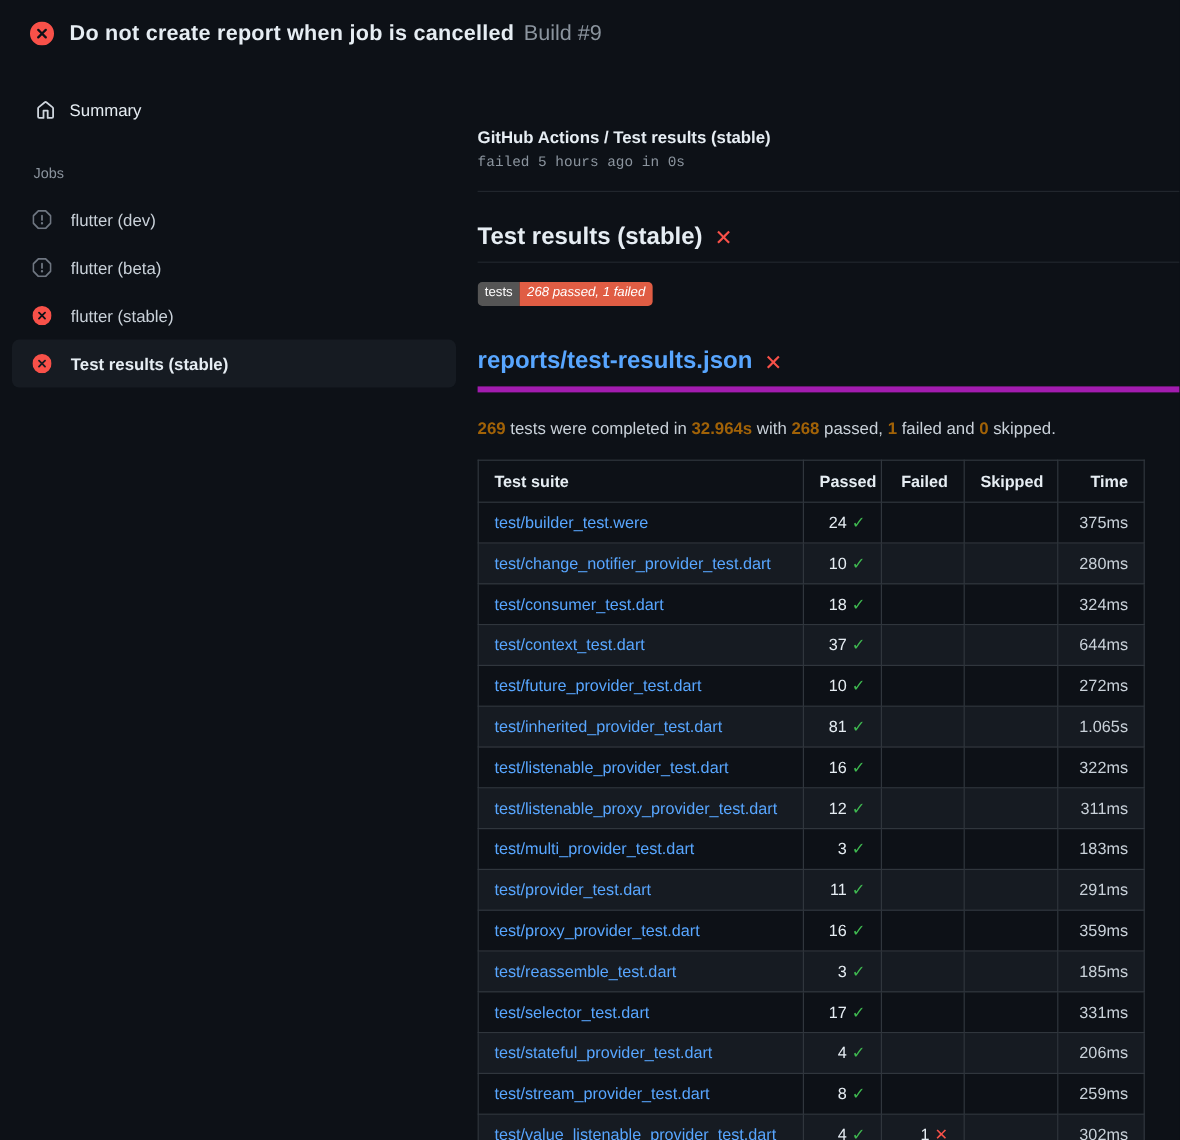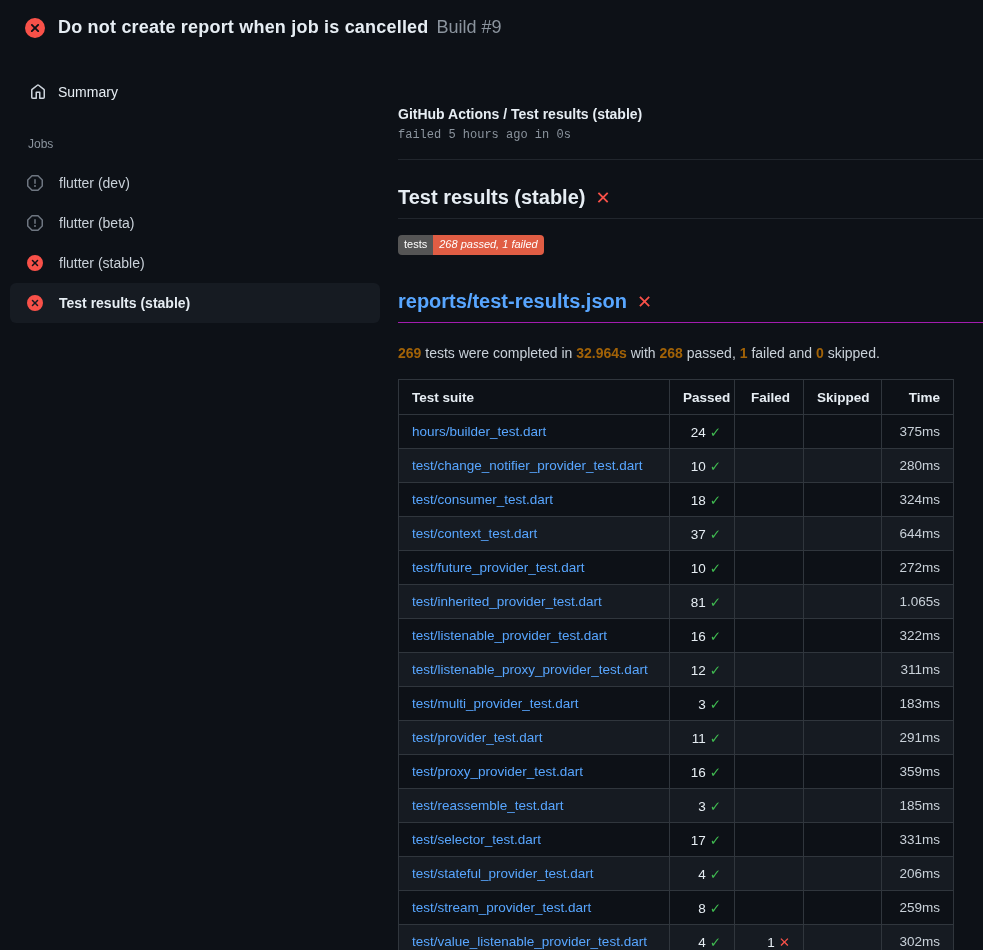--- a/index.html
+++ b/index.html
@@ -79,21 +79,21 @@
     border-radius:4px; overflow:hidden;
   }
   .badge .badge-label  { background:#555555; padding:4px 6px 5px; }
   .badge .badge-value  { background:#e05d44; padding:4px 6px 5px;font-style:italic; }
 
   .report-title {
     margin:35px 0 0 0;
     display:flex; align-items:center; gap:10px;
     font-size:20px; font-weight:700; color:#58a6ff;
     padding-bottom:9px;
-    border-bottom:1px solid #a21caf;
+    border-bottom:5px solid #a21caf;
     cursor:pointer;
   }
 
   .summary-line { margin-top:22px; font-size:14px; color:#c9d1d9; }
   .summary-line b { color:#a16207; font-weight:700; }
 
   
   table.results {
     margin-top:18px;
     border-collapse:collapse;
@@ -209,21 +209,21 @@
       <tr>
         <th class="h-suite">Test suite</th>
         <th>Passed</th>
         <th>Failed</th>
         <th>Skipped</th>
         <th>Time</th>
       </tr>
     </thead>
     <tbody>
         <tr>
-          <td class="suite"><a>hours/builder_test.dart</a></td>
+          <td class="suite"><a>test/builder_test.were</a></td>
           <td class="num"><span class="val">24</span><span class="check">✓</span></td>
           <td class="num"></td>
           <td class="num"></td>
           <td class="time">375ms</td>
         </tr>
         <tr>
           <td class="suite"><a>test/change_notifier_provider_test.dart</a></td>
           <td class="num"><span class="val">10</span><span class="check">✓</span></td>
           <td class="num"></td>
           <td class="num"></td>

